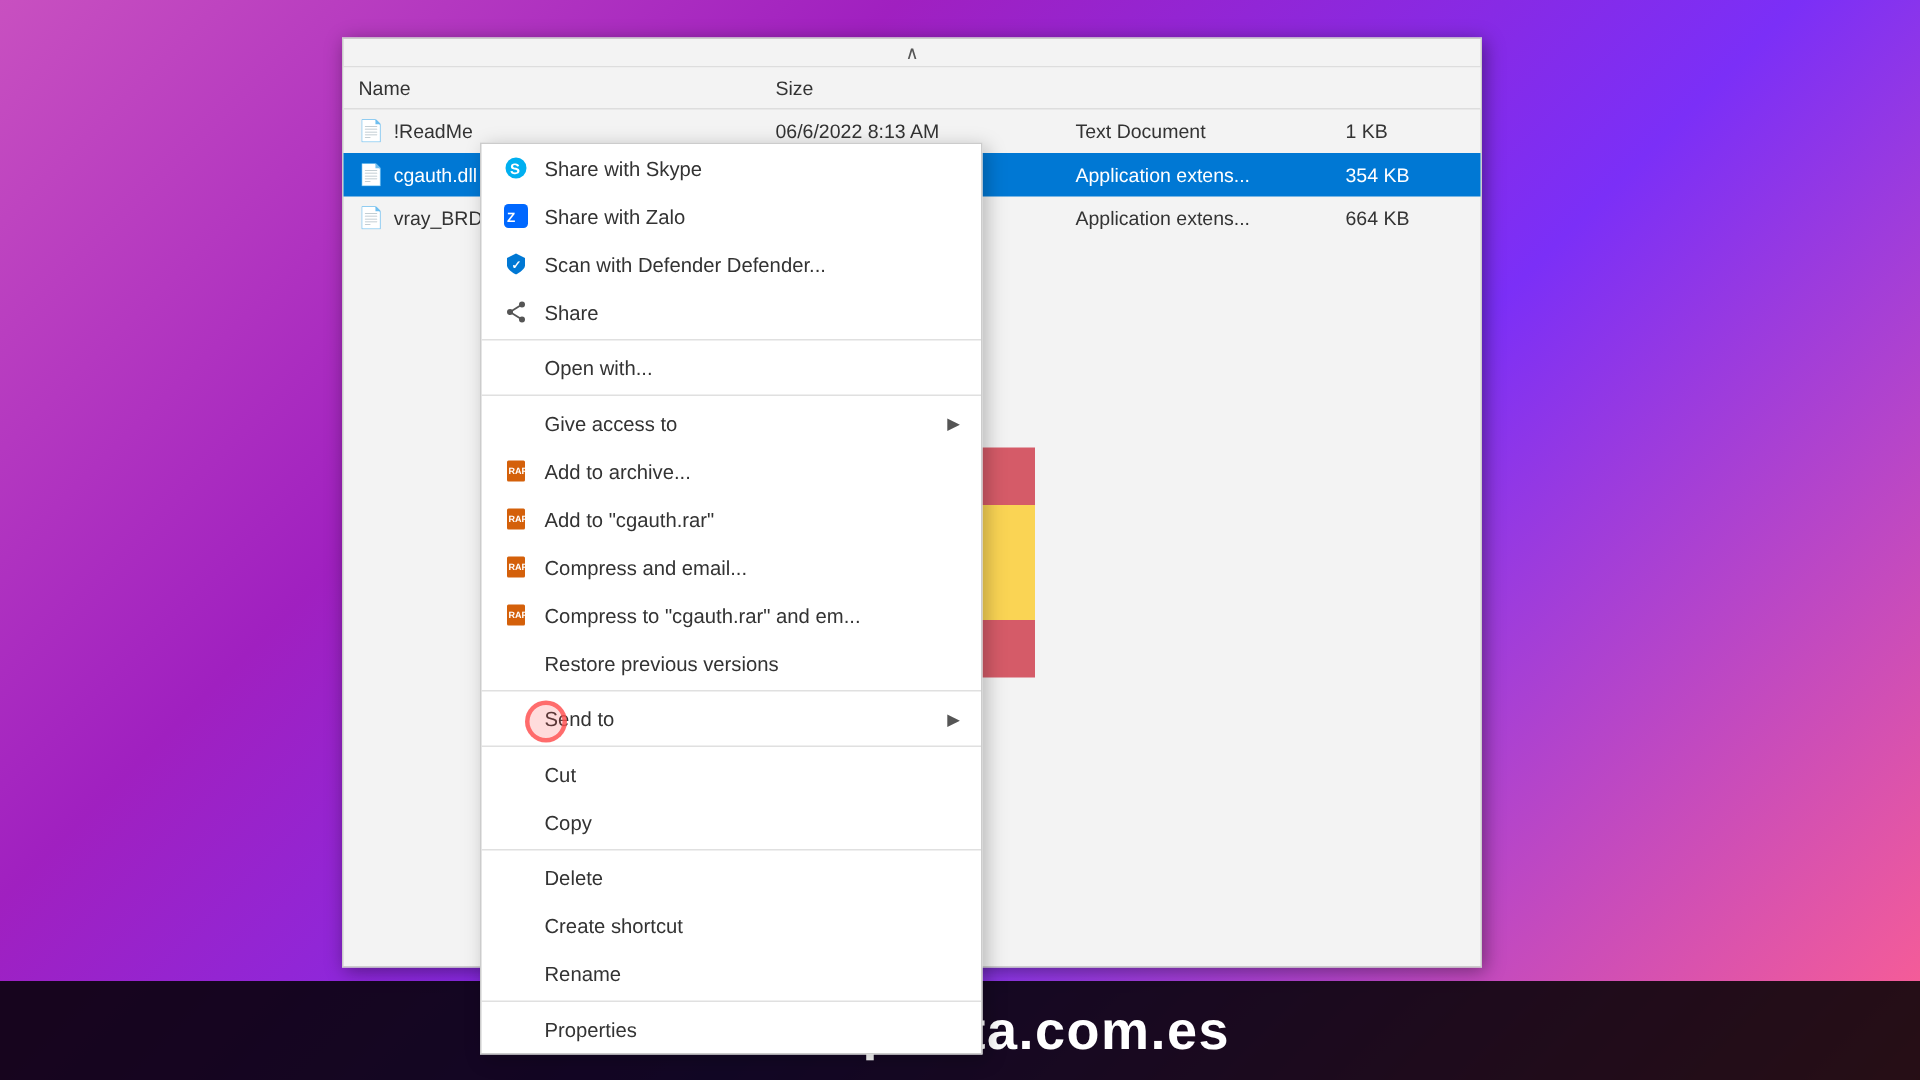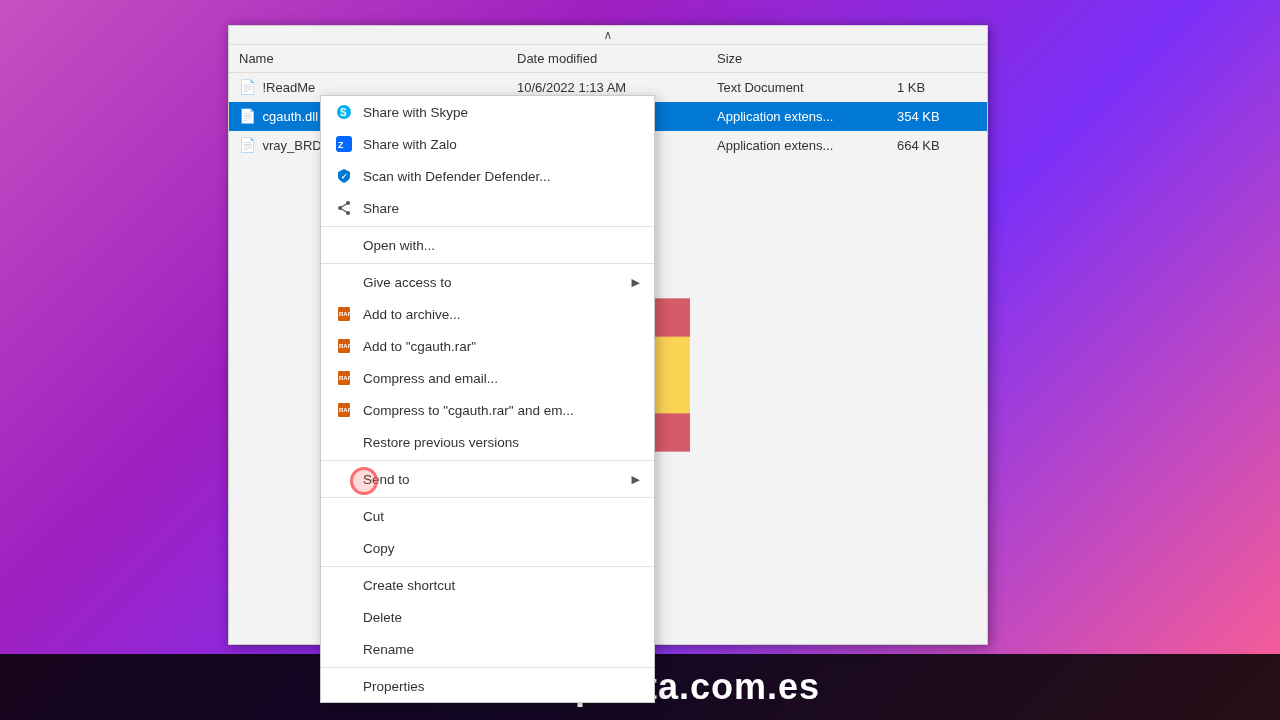--- a/index.html
+++ b/index.html
@@ -155,31 +155,30 @@
   </style>
 </head>
 <body>
 
 <div class="explorer-window">
 
   <div class="sort-arrow">∧</div>
 
   <div class="table-header">
     <div class="col-name">Name</div>
-    <div class="col-date">Date modified</div>
     <div class="col-size">Size</div>
   </div>
 
   <div id="file-list">
       <div class="file-row">
     <div class="col-name">
       <span class="file-icon">📄</span>
       <span>!ReadMe</span>
     </div>
-    <div class="col-date">10/6/2022 1:13 AM</div>
+    <div class="col-date">06/6/2022 8:13 AM</div>
     <div class="col-type">Text Document</div>
     <div class="col-size">1 KB</div>
   </div>
       <div class="file-row selected">
     <div class="col-name">
       <span class="file-icon">📄</span>
       <span>cgauth.dll</span>
     </div>
     <div class="col-date">10/5/2022 4:00 AM</div>
     <div class="col-type">Application extens...</div>
@@ -299,25 +298,25 @@
       <span class="menu-icon"></span>
       <span>Cut</span>
     </div>
     <div class="menu-item">
       <span class="menu-icon"></span>
       <span>Copy</span>
     </div>
     <div class="menu-divider"></div>
     <div class="menu-item">
       <span class="menu-icon"></span>
+      <span>Delete</span>
+    </div>
+    <div class="menu-item">
+      <span class="menu-icon"></span>
       <span>Create shortcut</span>
-    </div>
-    <div class="menu-item">
-      <span class="menu-icon"></span>
-      <span>Delete</span>
     </div>
     <div class="menu-item">
       <span class="menu-icon"></span>
       <span>Rename</span>
     </div>
     <div class="menu-divider"></div>
     <div class="menu-item">
       <span class="menu-icon"></span>
       <span>Properties</span>
     </div>

